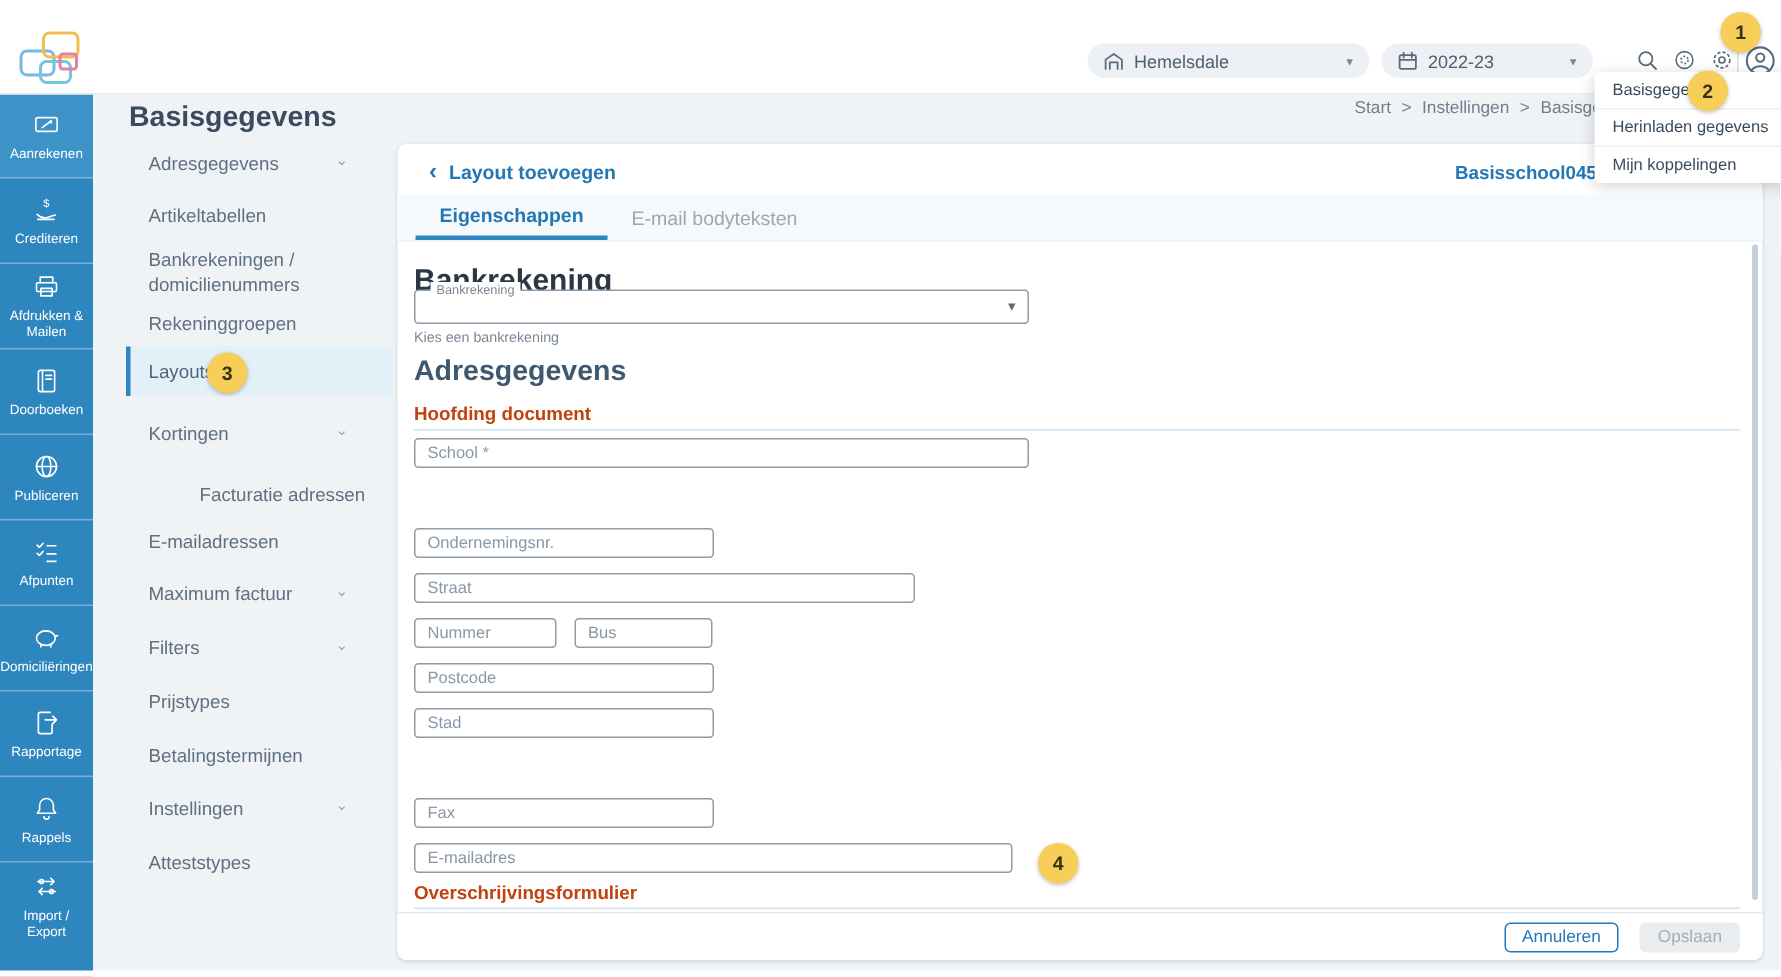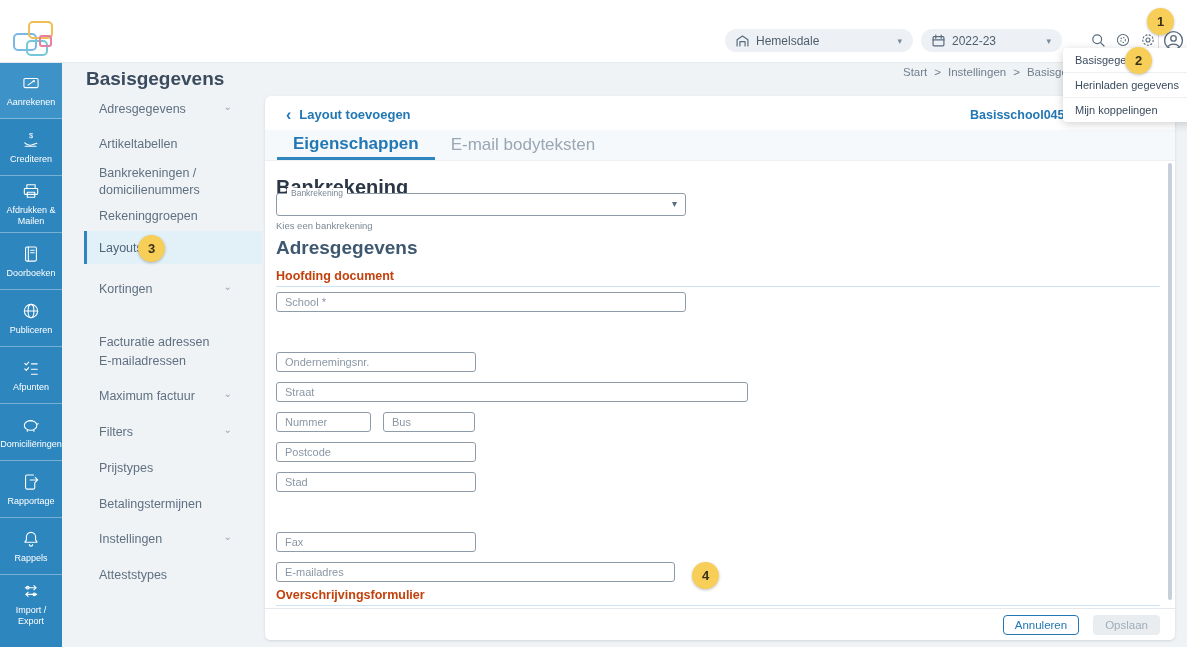--- a/index.html
+++ b/index.html
@@ -44,21 +44,21 @@
   .crumbs .lnk{cursor:pointer;}
   
   .card{position:absolute;left:265px;top:96px;width:910px;height:544px;background:#fff;
         border-radius:6px;box-shadow:0 1px 3px rgba(20,40,60,.14);z-index:3;}
   .back{position:absolute;left:21px;top:11px;color:#2277B4;font-size:13px;font-weight:bold;
         display:flex;align-items:center;gap:8px;cursor:pointer;}
   .back .arrow{font-size:16px;line-height:13px;font-weight:bold;}
   .ref{position:absolute;left:705px;top:12px;color:#2277B4;font-size:12.5px;font-weight:bold;white-space:nowrap;}
   .tabbar{position:absolute;left:0;top:34px;width:100%;height:31px;background:#F6F9FB;
           border-bottom:1px solid #EDF1F4;display:flex;padding-left:12px;box-sizing:border-box;}
-  .tab{padding:0 16px;font-size:17px;color:#9AA7B4;display:flex;align-items:center;height:100%;
+  .tab{padding:0 16px;font-size:13px;color:#9AA7B4;display:flex;align-items:center;height:100%;
        box-sizing:border-box;cursor:pointer;}
   .tab.active{color:#2277B4;font-weight:bold;border-bottom:3px solid #2E86BE;}
   .h-bank{position:absolute;left:11px;top:80px;margin:0;font-size:20px;font-weight:600;color:#2B3745;}
   .selbox{position:absolute;left:11px;top:97px;width:410px;height:23px;border:1px solid #8E9CAA;
           border-radius:3px;box-sizing:border-box;cursor:pointer;background:#fff;}
   .selbox .notch{position:absolute;left:10px;top:-6px;font-size:8.5px;color:#7A8894;background:#fff;padding:0 4px;}
   .selbox .caret{position:absolute;right:8px;top:4px;font-size:10px;color:#5A6B7D;}
   .helper{position:absolute;left:11px;top:124px;font-size:9.5px;color:#7A8894;}
   .h-adres{position:absolute;left:11px;top:141px;margin:0;font-size:19px;font-weight:600;color:#3E5870;}
   .grp{position:absolute;left:11px;font-size:12.5px;font-weight:bold;color:#c2410c;}
@@ -272,21 +272,21 @@
     <span class="nav-item" style="top:39px;">Adresgegevens</span>
     <span class="nav-chev" style="top:39px;">⌄</span>
     <span class="nav-item" style="top:74px;">Artikeltabellen</span>
     <span class="nav-item" style="top:103px;width:145px;">Bankrekeningen / domicilienummers</span>
     <span class="nav-item" style="top:146px;">Rekeninggroepen</span>
     <div class="sel-row">
       <span>Layouts</span>
     </div>
     <span class="nav-item" style="top:219px;">Kortingen</span>
     <span class="nav-chev" style="top:219px;">⌄</span>
-    <span class="nav-item" style="top:272px;">Facturatie adressen</span>
+    <span class="nav-item" style="top:260px;margin-left:34px;">Facturatie adressen</span>
     <span class="nav-item" style="top:291px;">E-mailadressen</span>
     <span class="nav-item" style="top:326px;">Maximum factuur</span>
     <span class="nav-chev" style="top:326px;">⌄</span>
     <span class="nav-item" style="top:362px;">Filters</span>
     <span class="nav-chev" style="top:362px;">⌄</span>
     <span class="nav-item" style="top:398px;">Prijstypes</span>
     <span class="nav-item" style="top:434px;">Betalingstermijnen</span>
     <span class="nav-item" style="top:469px;">Instellingen</span>
     <span class="nav-chev" style="top:469px;">⌄</span>
     <span class="nav-item" style="top:505px;">Atteststypes</span>
@@ -311,21 +311,21 @@
       <span class="caret">▾</span>
     </div>
     <span class="helper">Kies een bankrekening</span>
 
     <h2 class="h-adres">Adresgegevens</h2>
     <span class="grp" style="top:173px;">Hoofding document</span>
     <div class="grp-line" style="top:190px;"></div>
 
     <input class="fld" style="left: 11px; top: 196px; width: 410px;" placeholder="School *">
     <input class="fld" style="left: 11px; top: 256px; width: 200px;" placeholder="Ondernemingsnr.">
-    <input class="fld" style="left: 11px; top: 286px; width: 472px;" placeholder="Straat">
+    <input class="fld" style="left: 11px; top: 286px; width: 334px;" placeholder="Straat">
     <input class="fld" style="left: 11px; top: 316px; width: 95px;" placeholder="Nummer">
     <input class="fld" style="left: 118px; top: 316px; width: 92px;" placeholder="Bus">
     <input class="fld" style="left: 11px; top: 346px; width: 200px;" placeholder="Postcode">
     <input class="fld" style="left: 11px; top: 376px; width: 200px;" placeholder="Stad">
     <input class="fld" style="left: 11px; top: 436px; width: 200px;" placeholder="Fax">
     <input class="fld" style="left: 11px; top: 466px; width: 399px;" placeholder="E-mailadres">
 
     <span class="grp" style="top:492px;">Overschrijvingsformulier</span>
     <div class="grp-line" style="top:509px;"></div>
 

